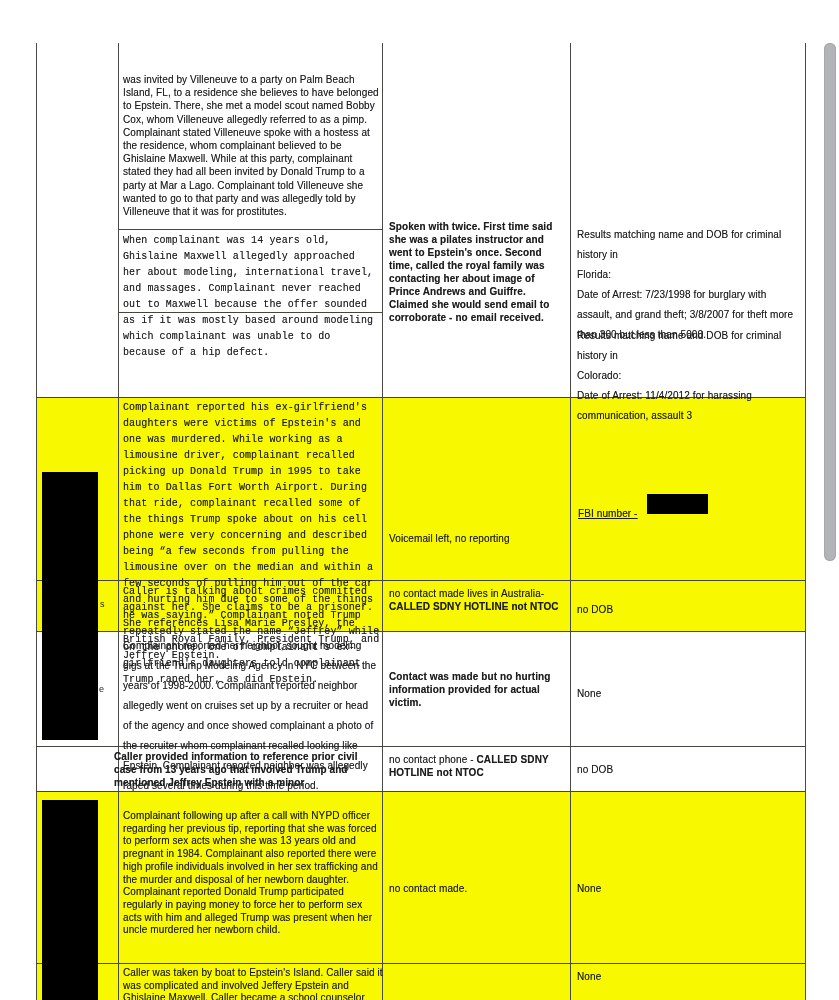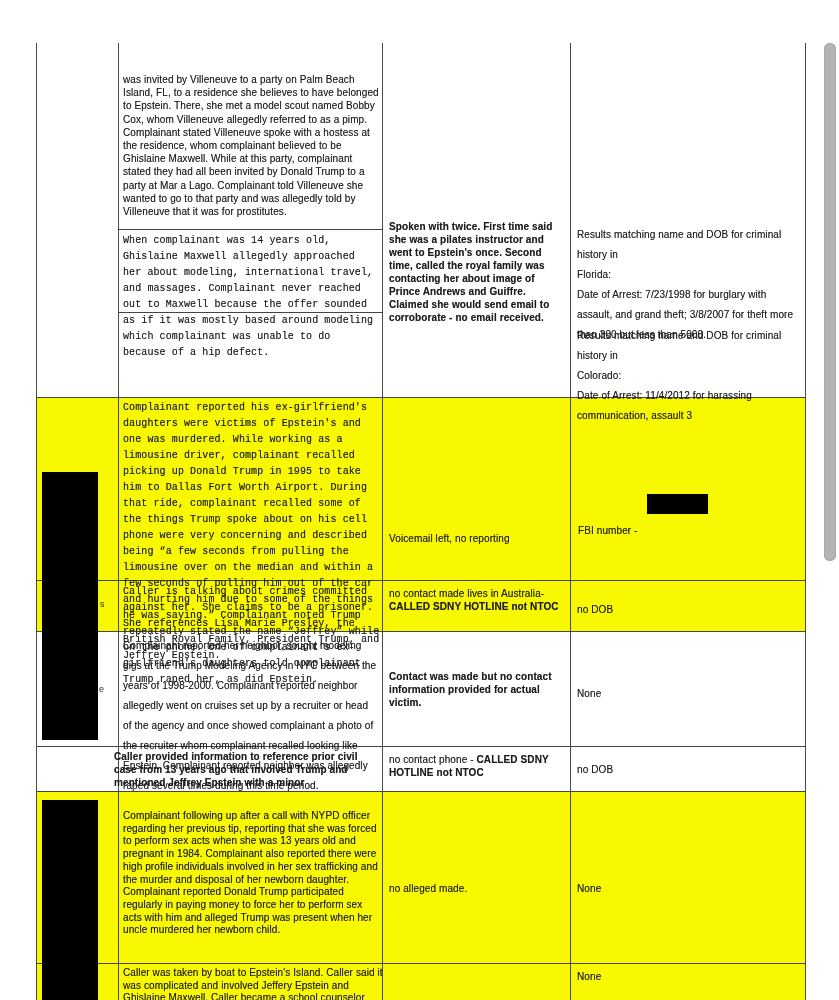--- a/index.html
+++ b/index.html
@@ -57,39 +57,39 @@
   <div class="cellText lh124" style="left:389px; top:177px; width:178px;">Spoken with twice. First time said she was a pilates instructor and went to Epstein's once. Second time, called the royal family was contacting her about image of Prince Andrews and Guiffre. Claimed she would send email to corroborate - no email received.</div>
   <div class="cellText" style="left:577px; top:182px; width:226px;">Results matching name and DOB for criminal history in
 Florida:
 Date of Arrest: 7/23/1998 for burglary with assault, and grand theft; 3/8/2007 for theft more than 300 but less than 5000.</div>
   <div class="cellText" style="left:577px; top:283px; width:226px;">Results matching name and DOB for criminal history in
 Colorado:
 Date of Arrest: 11/4/2012 for harassing communication, assault 3</div>
 
   <div class="cellText lh119" style="left:123px; top:357px; width:258px;">Complainant reported his ex-girlfriend's daughters were victims of Epstein's and one was murdered. While working as a limousine driver, complainant recalled picking up Donald Trump in 1995 to take him to Dallas Fort Worth Airport. During that ride, complainant recalled some of the things Trump spoke about on his cell phone were very concerning and described being “a few seconds from pulling the limousine over on the median and within a few seconds of pulling him out of the car and hurting him due to some of the things he was saying.” Complainant noted Trump repeatedly stated the name “Jeffrey” while on the phone. One of complainant's ex-girlfriend's daughters told complainant Trump raped her, as did Epstein.</div>
   <div class="cellText" style="left:389px; top:486px; width:178px;">Voicemail left, no reporting</div>
-  <div class="cellText" style="left:578px; top:478px; width:120px;">FBI number -</div>
+  <div class="cellText" style="left:578px; top:461px; width:120px;text-decoration:underline;">FBI number -</div>
   <div class="redact" style="left:647px; top:451px; width:61px; height:20px;"></div>
 
   <div class="frag" style="left:100px; top:556px;">s</div>
   <div class="cellText lh119" style="left:123px; top:541px; width:258px;">Caller is talking about crimes committed against her. She claims to be a prisoner. She references Lisa Marie Presley, the British Royal Family, President Trump, and Jeffrey Epstein.</div>
   <div class="cellText lh130" style="left:389px; top:544px; width:178px;"><span>no contact made lives in Australia-</span><span class="b">CALLED SDNY HOTLINE not NTOC</span></div>
   <div class="cellText" style="left:577px; top:557px; width:120px;">no DOB</div>
 
   <div class="frag" style="left:99px; top:641px;">e</div>
   <div class="cellText" style="left:123px; top:593px; width:256px;">Complainant reported her neighbor, sought modeling gigs at the Trump Modeling Agency in NYC between the years of 1998-2000. Complainant reported neighbor allegedly went on cruises set up by a recruiter or head of the agency and once showed complainant a photo of the recruiter whom complainant recalled looking like Epstein. Complainant reported neighbor was allegedly raped several times during this time period.</div>
-  <div class="cellText lh124" style="left:389px; top:627px; width:178px;">Contact was made but no contact information provided for actual victim.</div>
+  <div class="cellText lh124" style="left:389px; top:627px; width:178px;">Contact was made but no hurting information provided for actual victim.</div>
   <div class="cellText" style="left:577px; top:641px; width:120px;">None</div>
 
   <div class="cellText lh124" style="left:114px; top:707px; width:260px;">Caller provided information to reference prior civil case from 13 years ago that involved Trump and mentioned Jeffrey Epstein with a minor</div>
   <div class="cellText lh127" style="left:389px; top:711px; width:180px;"><span>no contact phone - </span><span class="b">CALLED SDNY HOTLINE not NTOC</span></div>
   <div class="cellText" style="left:577px; top:717px; width:120px;">no DOB</div>
 
   <div class="cellText lh127" style="left:123px; top:767px; width:258px;">Complainant following up after a call with NYPD officer regarding her previous tip, reporting that she was forced to perform sex acts when she was 13 years old and pregnant in 1984. Complainant also reported there were high profile individuals involved in her sex trafficking and the murder and disposal of her newborn daughter. Complainant reported Donald Trump participated regularly in paying money to force her to perform sex acts with him and alleged Trump was present when her uncle murdered her newborn child.</div>
-  <div class="cellText" style="left:389px; top:836px; width:178px;">no alleged made.</div>
+  <div class="cellText" style="left:389px; top:836px; width:178px;">no contact made.</div>
   <div class="cellText" style="left:577px; top:836px; width:120px;">None</div>
 
   <div class="cellText lh127" style="left:123px; top:924px; width:260px;">Caller was taken by boat to Epstein's Island. Caller said it was complicated and involved Jeffery Epstein and Ghislaine Maxwell. Caller became a school counselor and had a meeting with the school principal, Linda Kitts, and a police officer where the caller was informed there were pictures of herself</div>
   <div class="cellText" style="left:577px; top:924px; width:120px;">None</div>
 
   <div class="redact" style="left:42px; top:429px; width:56px; height:268px;"></div>
   <div class="redact" style="left:42px; top:757px; width:56px; height:203px;"></div>
 
   <div class="scroll-thumb"></div>
 

